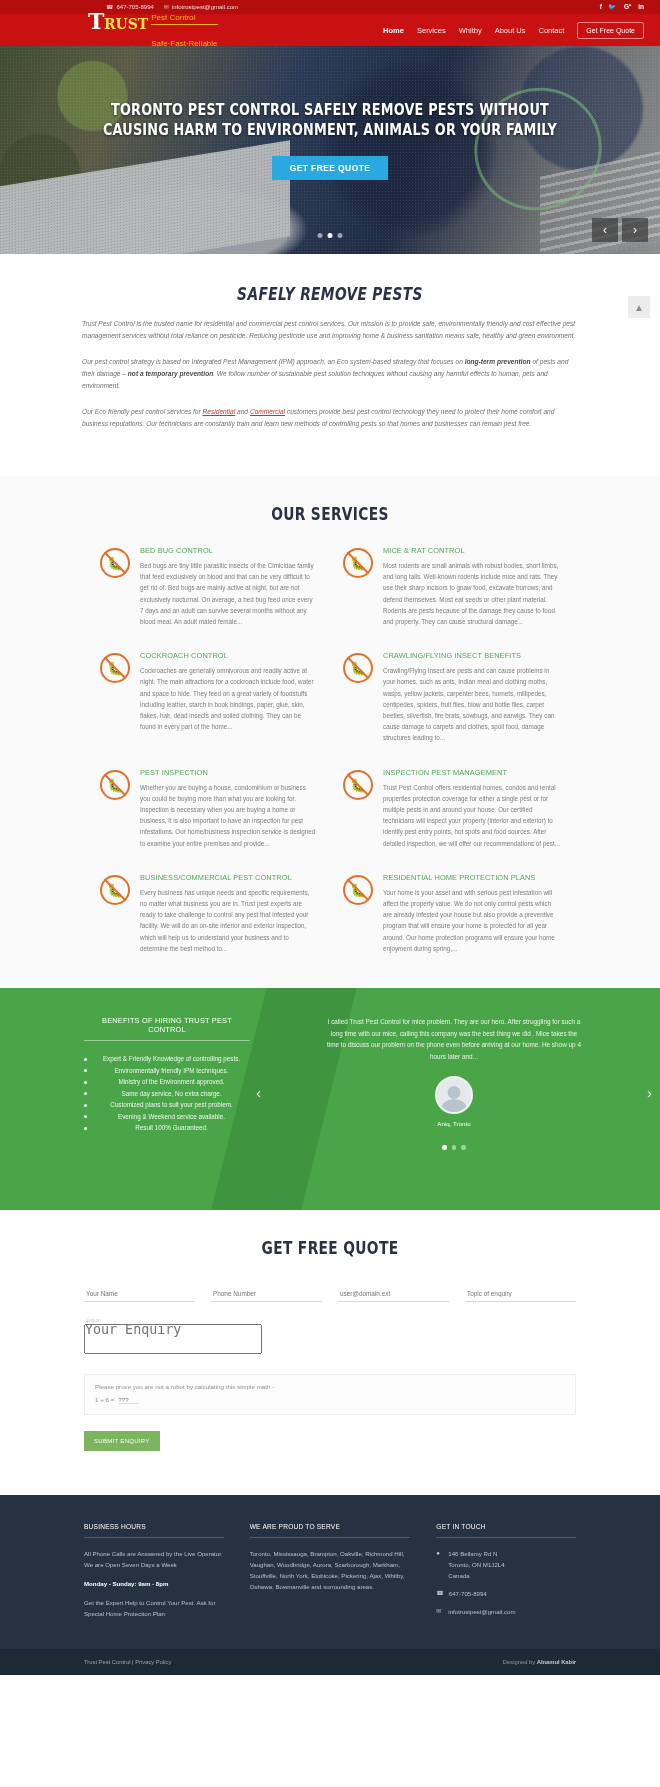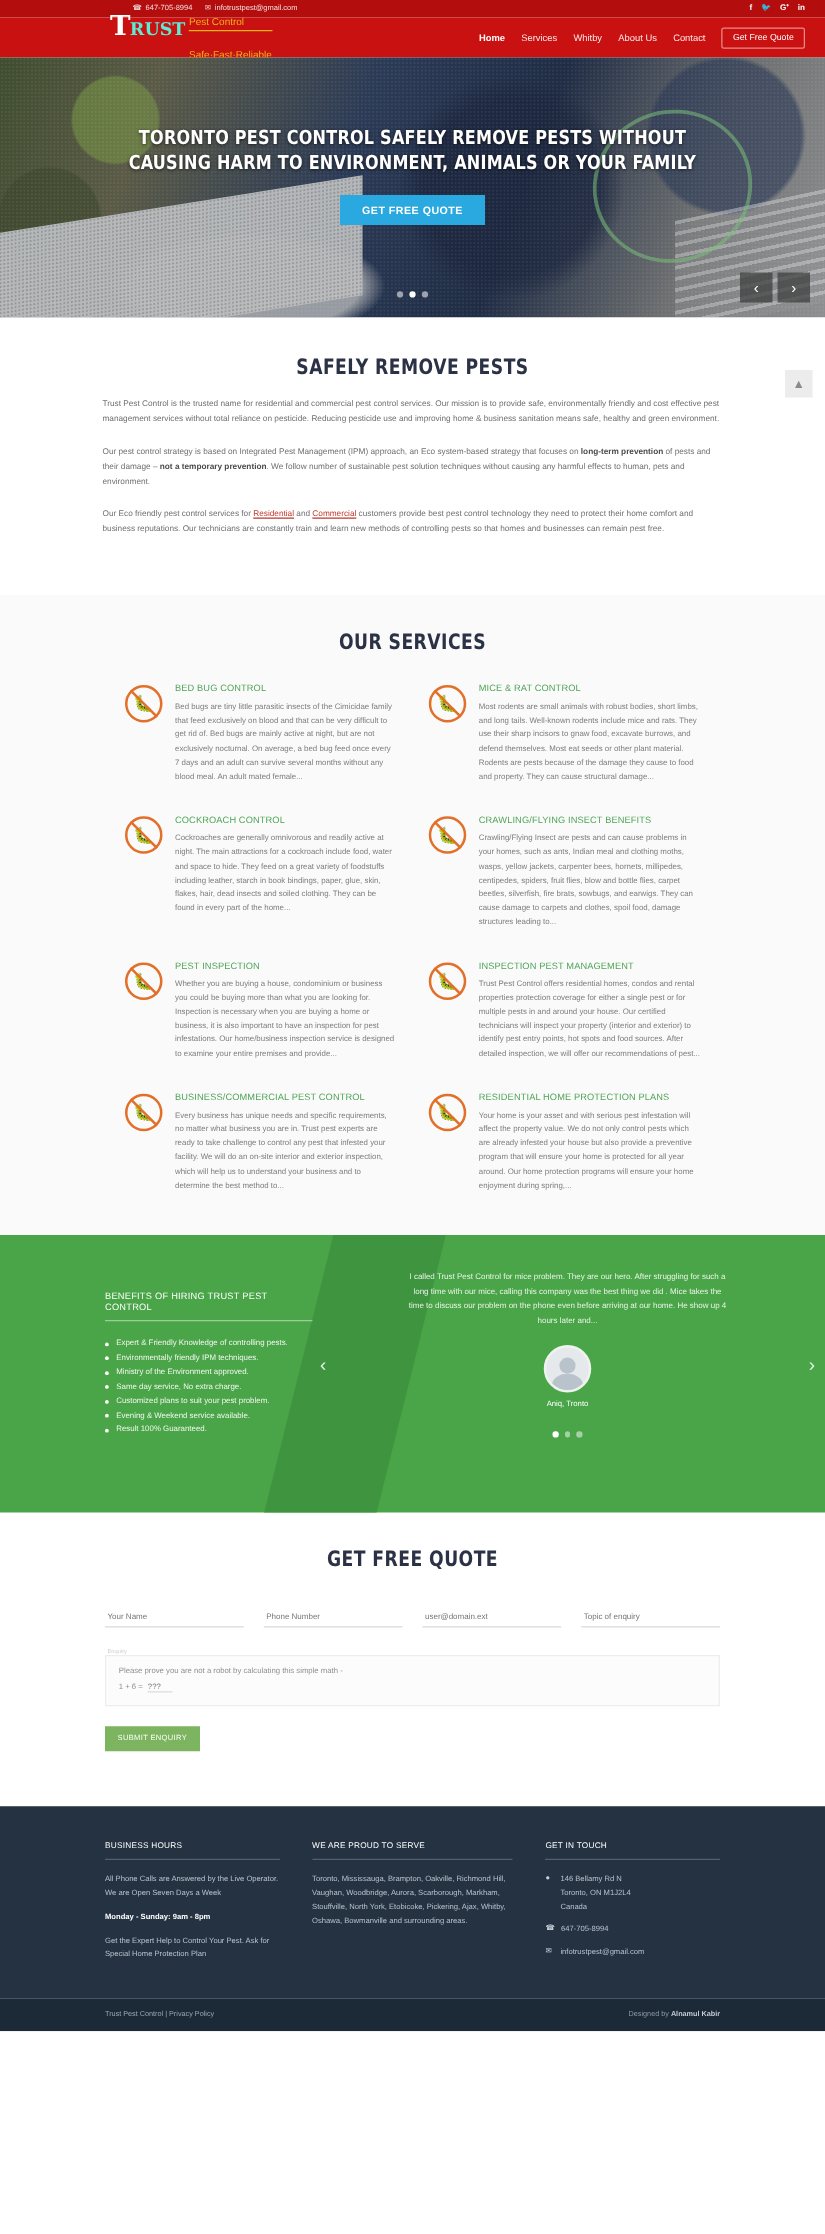--- a/index.html
+++ b/index.html
@@ -40,21 +40,21 @@
   .logo-t {
     font-family: "DejaVu Serif", serif;
     color: #fff;
     font-size: 22px;
     font-weight: bold;
     line-height: 20px;
     letter-spacing: -0.5px;
   }
   .logo-rust {
     font-family: "DejaVu Serif", serif;
-    color: #5eead4;
+    color: #fde047;
     font-size: 14px;
     font-weight: bold;
     line-height: 26px;
     letter-spacing: 0px;
   }
   .logo-words { margin-left: 3px; padding-top: 2px; }
   .logo-l1 { color: #f0b21a; font-size: 8px; line-height: 10px; border-bottom: 1px solid #f0b21a; padding-bottom: 1px; }
   .logo-l2 { color: #f0b21a; font-size: 8px; line-height: 11px; padding-top: 1px; margin-top: 12px; }
 
   .menu { margin-left: auto; display: flex; align-items: center; gap: 13px; }
@@ -157,21 +157,21 @@
   .hero-arrow.left { right: 42px; }
   .hero-arrow.right { right: 12px; }
   .hero-bullets {
     position: absolute; bottom: 16px; left: 50%; transform: translateX(-50%);
     display: flex; gap: 5px;
   }
   .hb { width: 5px; height: 5px; border-radius: 50%; background: rgba(255,255,255,.55); }
   .hb.on { background: #fff; }
 
   
-  .about { padding: 30px 82px 46px; background: #fff; position: relative; }
+  .about { padding: 30px 82px 46px; background: #fff; position: relative; font-style: italic; }
   .sec-title {
     font-family: "DejaVu Sans Condensed", "Liberation Sans Narrow", "Liberation Sans", sans-serif;
     font-size: 17px;
     font-weight: bold;
     color: #2b3245;
     text-align: center;
     text-transform: uppercase;
     letter-spacing: .4px;
     transform: scaleX(0.9);
   }
@@ -249,21 +249,21 @@
     display: flex;
   }
   .green::before {
     content: "";
     position: absolute;
     left: 238px; top: -20px;
     width: 90px; height: 270px;
     background: #3f9440;
     transform: skewX(-14deg);
   }
-  .green-left { width: 250px; padding: 44px 0 0 84px; position: relative; z-index: 2; }
+  .green-left { width: 250px; padding: 28px 0 0 84px; position: relative; z-index: 2; text-align: center; }
   .green-right { flex: 1; padding: 28px 44px 0 42px; position: relative; z-index: 2; }
   .green-h {
     color: #fff;
     font-size: 7.4px;
     letter-spacing: .2px;
     padding-bottom: 6px;
     border-bottom: 1px solid rgba(255,255,255,.45);
     margin-bottom: 12px;
   }
   .green-ul { list-style: none; }
@@ -587,20 +587,21 @@
         </div>
         <div class="fld">
           <input type="text" placeholder="user@domain.ext" style="">
         </div>
         <div class="fld">
           <input type="text" placeholder="Topic of enquiry" style="">
         </div>
       </div>
       <div class="enq-wrap">
         <span class="enq-label">Enquiry</span>
+        <textarea placeholder="Your Enquiry" style=""></textarea>
       </div>
       <div class="captcha">
         <div class="cap-t">Please prove you are not a robot by calculating this simple math -</div>
         <div class="cap-r">
           <span>1 + 6 =</span>
           <input class="cap-in" type="text" placeholder="???" style="">
         </div>
       </div>
       <button class="submit">SUBMIT ENQUIRY</button>
     </div>

